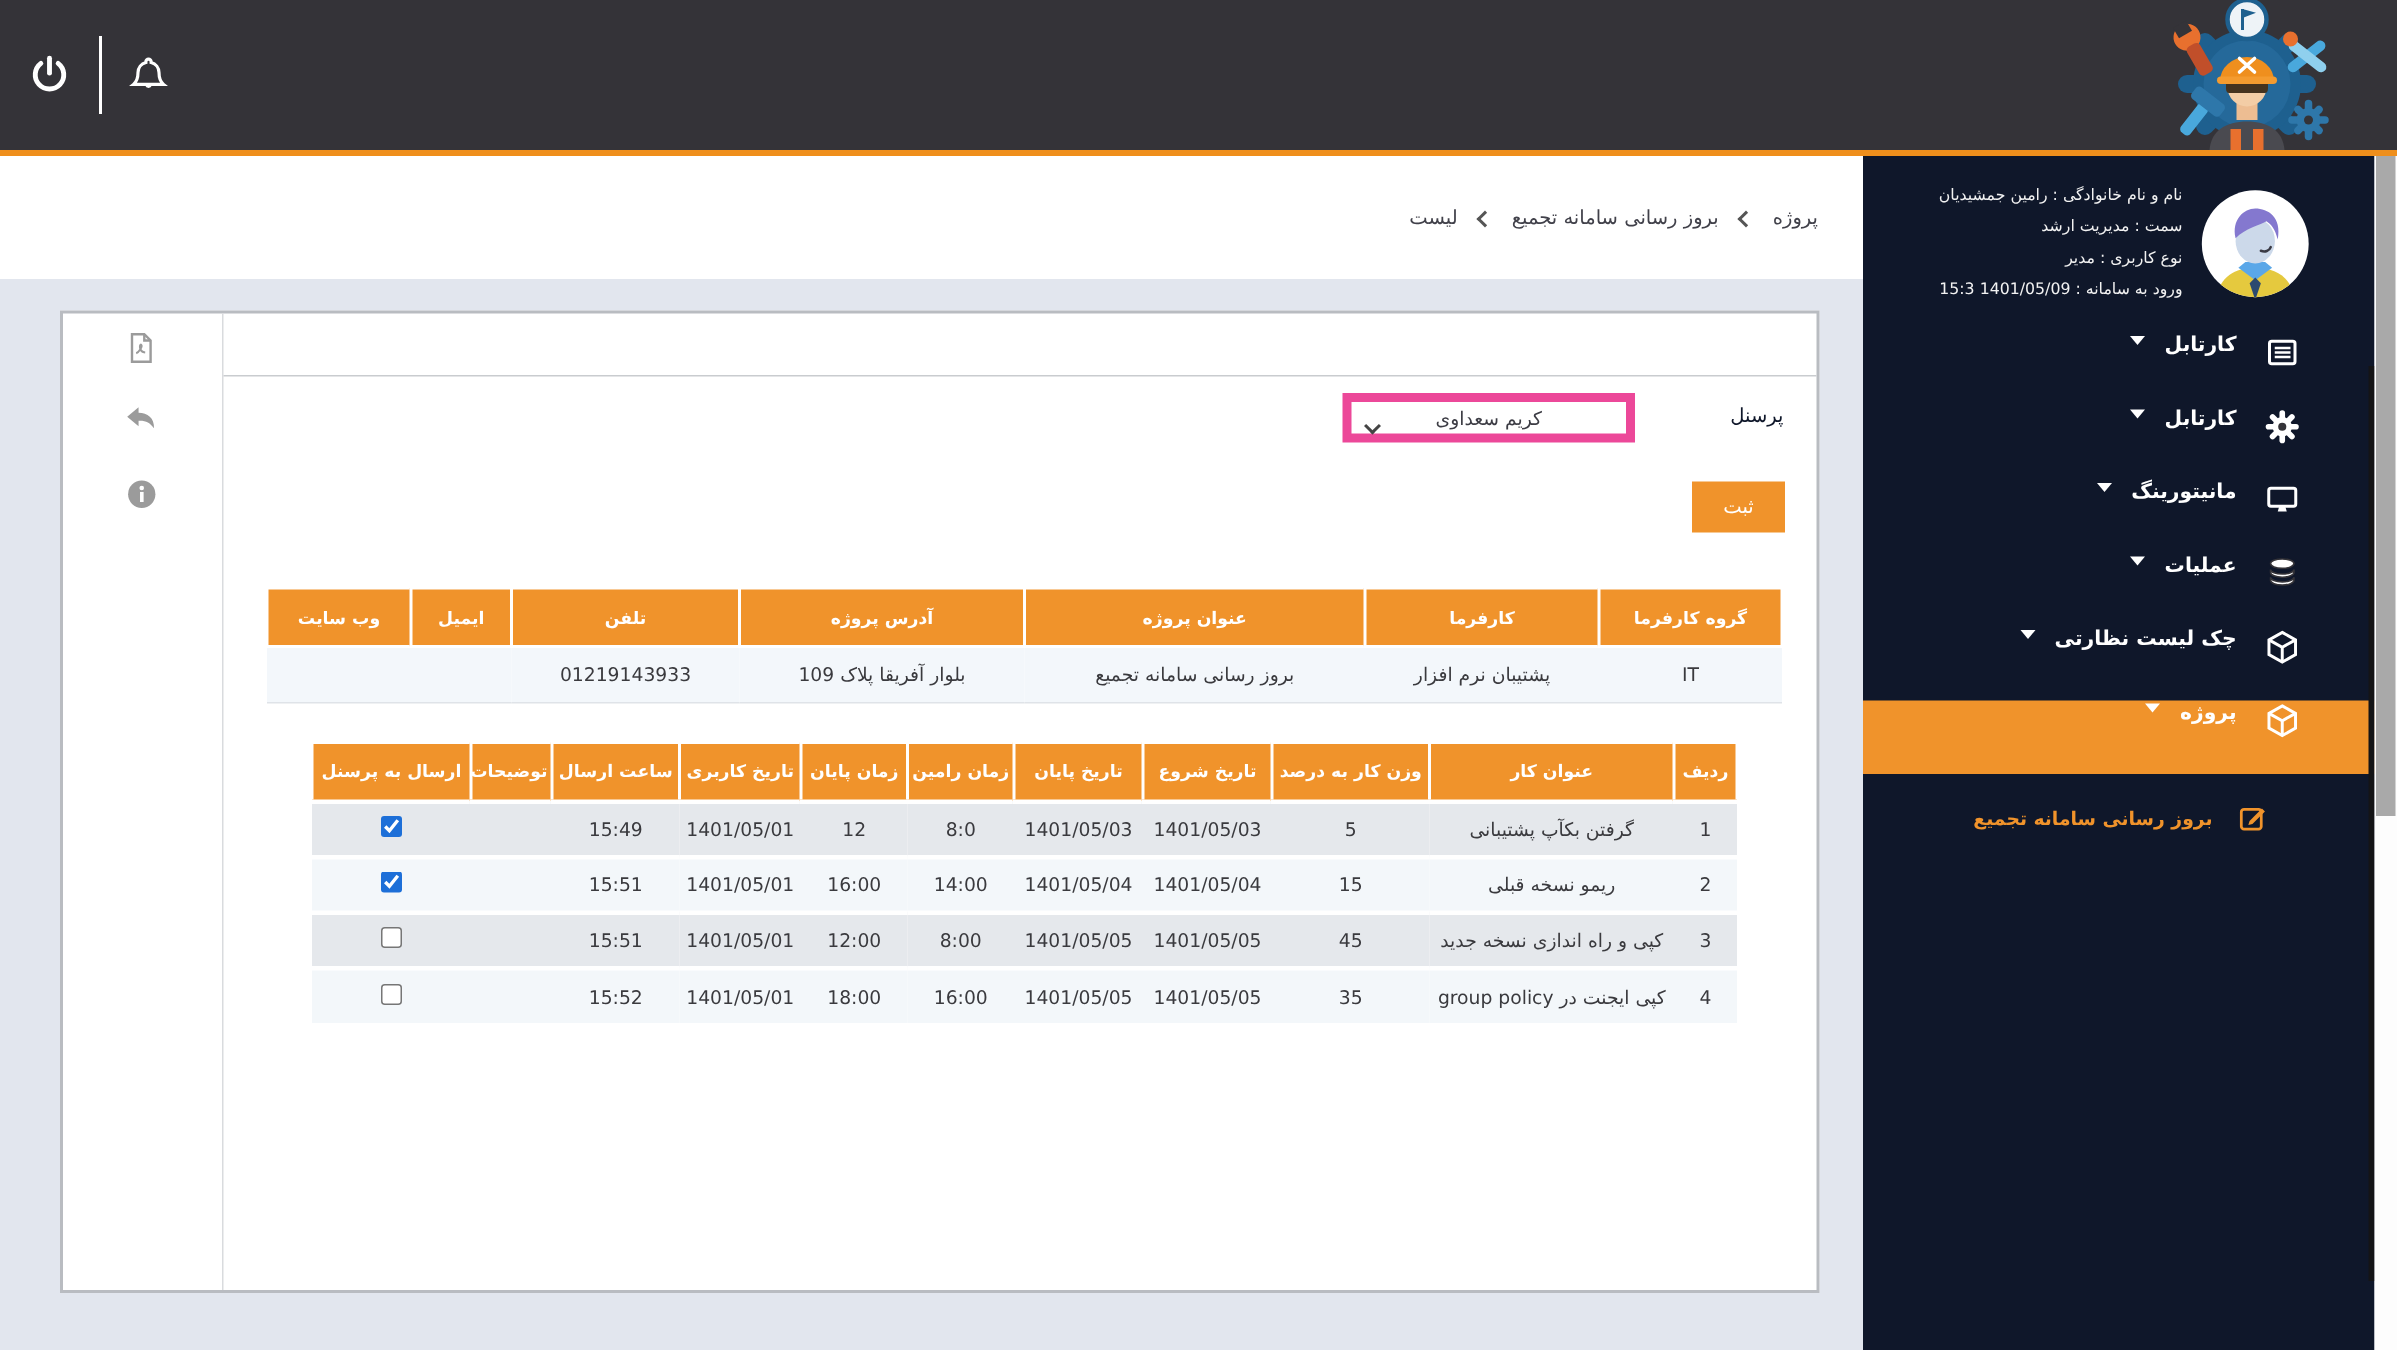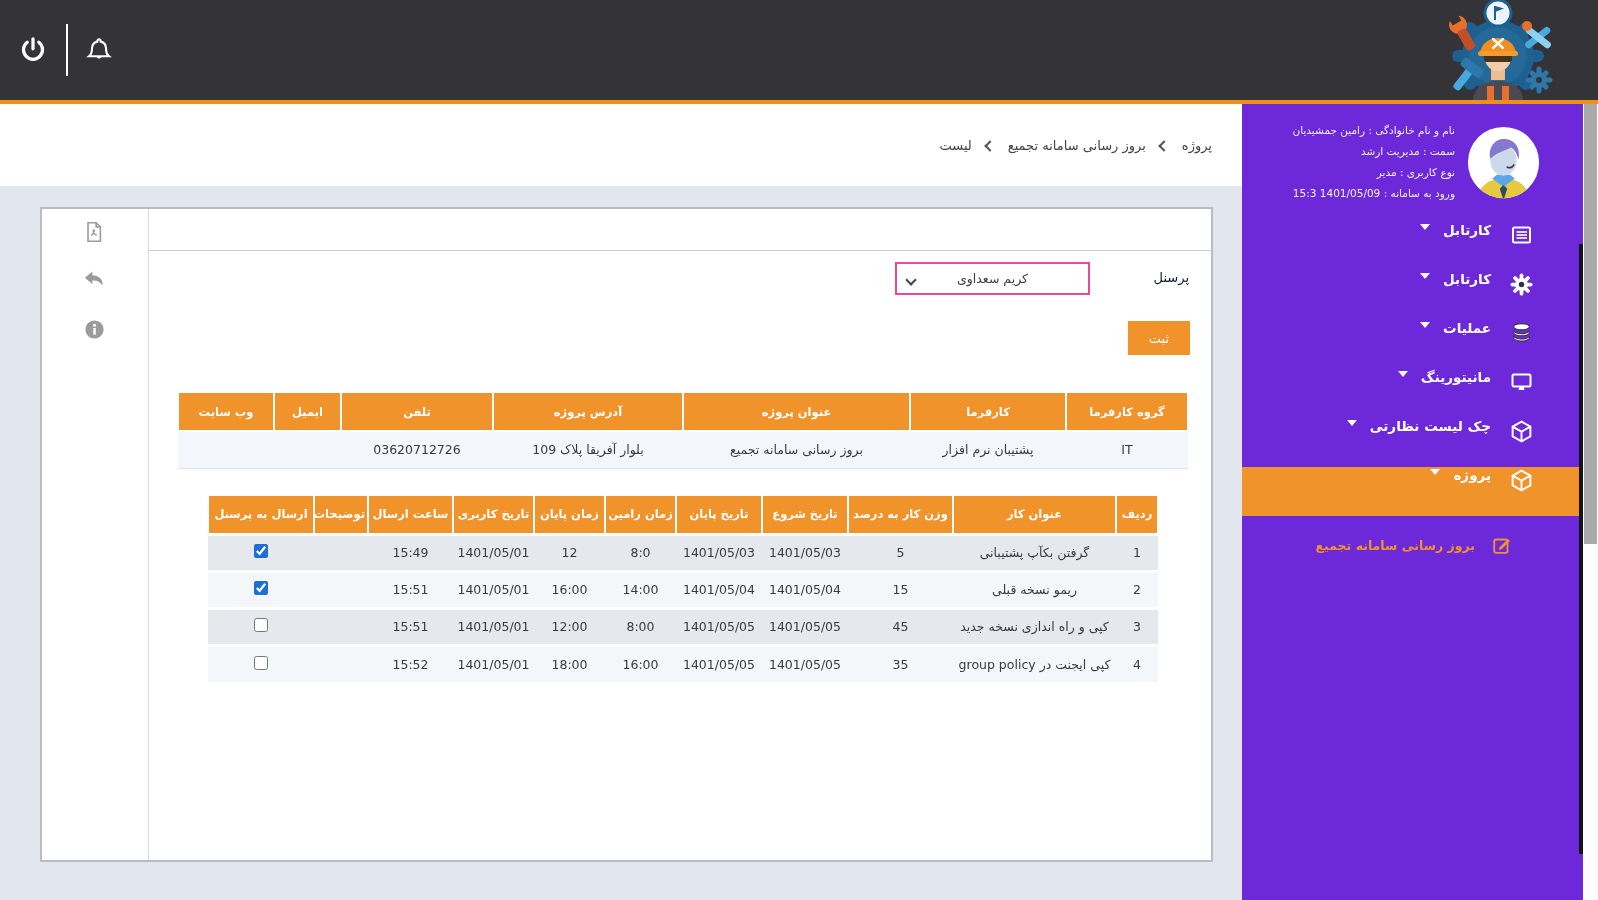--- a/index.html
+++ b/index.html
@@ -25,40 +25,40 @@
   .chev { width:8px; height:8px; border-left:2px solid #555; border-bottom:2px solid #555; transform:rotate(45deg); margin-top:1px; }
 
   
   .card { position:absolute; left:40px; top:207px; width:1173px; height:655px; background:#fff; border:2px solid #b9bcc1; z-index:2; }
   .card-vline { position:absolute; left:106px; top:0; bottom:0; width:1px; background:#d9dbde; }
   .card-hline { position:absolute; left:107px; right:0; top:41px; height:1px; background:#c9cccf; }
   .side-tools { position:absolute; left:0; top:0; width:106px; }
   .tool-btn { position:absolute; left:39px; width:26px; height:26px; cursor:pointer; display:flex; align-items:center; justify-content:center; }
 
   .form-label { position:absolute; right:22px; top:61px; font-size:13px; color:#0f172a; }
-  .personnel-select { position:absolute; left:853px; top:53px; width:195px; height:33px; border:2px solid #ec4899; background:#fff;
+  .personnel-select { position:absolute; left:853px; top:53px; width:195px; height:33px; border:6px solid #ec4899; background:#fff;
        display:flex; align-items:center; justify-content:center; font-size:12.5px; color:#3c3c44; cursor:pointer; }
   .sel-chev { position:absolute; left:10px; top:12px; width:8px; height:8px; border-left:2px solid #444; border-bottom:2px solid #444; transform:rotate(-45deg); }
   .submit-btn { position:absolute; right:21px; top:112px; width:62px; height:34px; background:#f0932b; color:#fff; border:none;
        font-size:13px; font-family:"DejaVu Sans",sans-serif; cursor:pointer; }
 
   
   table { border-collapse:collapse; table-layout:fixed; direction:rtl; }
   th { background:#f0932b; color:#fff; font-size:11.5px; font-weight:bold; border:2px solid #fff; height:39px; padding:2px; text-align:center; }
   td { font-size:12.5px; color:#3a3a3e; text-align:center; height:37px; padding:2px; }
   #project-table { position:absolute; left:135px; top:182px; width:1010px; }
   #project-table td { background:#f3f7fb; border-top:2px solid #fff; border-bottom:1px solid #dfe3e8; }
   #tasks-table { position:absolute; left:165px; top:285px; width:950px; }
   #tasks-table td { border-top:3px solid #fff; }
   #tasks-table tbody tr:nth-child(odd) td { background:#e5e8ec; }
   #tasks-table tbody tr:nth-child(even) td { background:#f3f7fa; }
   #tasks-table input[type=checkbox] { width:14px; height:14px; accent-color:#1d6fd8; cursor:pointer; }
 
   
-  .sidebar { position:absolute; left:1242px; top:104px; width:341px; height:796px; background:#6d28d9; z-index:4; color:#fff; }
+  .sidebar { position:absolute; left:1242px; top:104px; width:341px; height:796px; background:#0f172a; z-index:4; color:#fff; }
   .sb-darkline { position:absolute; left:337px; top:140px; width:4px; height:610px; background:#141416; }
   .avatar { position:absolute; right:42px; top:21px; width:75px; height:75px; border-radius:50%; overflow:hidden; }
   .user-lines { position:absolute; right:128px; top:16px; width:205px; text-align:right; font-size:10.5px; line-height:21px; color:#f2f2f2; }
   .menu { position:absolute; top:118px; left:0; width:341px; }
   .menu-item { height:49px; display:flex; direction:rtl; padding-right:45px; gap:13px; cursor:pointer; }
   .menu-item.active { background:#f0932b; }
   .mi-icon { width:34px; height:26px; display:flex; align-items:center; justify-content:center; }
   .mi-label { font-size:13.5px; font-weight:bold; color:#fff; white-space:nowrap; }
   .caret { width:0; height:0; border-left:5px solid transparent; border-right:5px solid transparent; border-top:6px solid #fff; margin-top:2px; }
   .submenu-item { position:absolute; top:421px; right:0; width:341px; height:40px; display:flex; align-items:center; direction:rtl; padding-right:64px; gap:10px; cursor:pointer; }
@@ -197,21 +197,21 @@
           <th>ایمیل</th>
           <th>وب سایت</th>
         </tr>
       </thead>
     <tbody id="pt-body">
         <tr>
           <td>IT</td>
           <td>پشتیبان نرم افزار</td>
           <td>بروز رسانی سامانه تجمیع</td>
           <td>بلوار آفریقا پلاک 109</td>
-          <td>03620712726</td>
+          <td>01219143933</td>
           <td></td>
           <td></td>
         </tr>
       </tbody>
   </table>
 
   <table id="tasks-table">
     <colgroup id="tt-cols">
         <col style="width: 42px;">
         <col style="width: 163px;">
@@ -346,43 +346,43 @@
             </g>
             <circle cx="12" cy="12" r="6.2" fill="#fff"></circle>
             <circle cx="12" cy="12" r="2.6" fill="#343338"></circle>
           </svg>
         </span>
         <span class="mi-label">کارتابل</span>
         <span class="caret"></span>
       </div>
       <div class="menu-item">
         <span class="mi-icon">
+          <svg width="27" height="24" viewBox="0 0 24 24">
+            <rect x="3" y="4.5" width="18" height="12" rx="1.5" fill="none" stroke="#fff" stroke-width="2"></rect>
+            <path d="M9 20h6l-1-3.5h-4z" fill="#fff"></path>
+          </svg>
+        </span>
+        <span class="mi-label">مانیتورینگ</span>
+        <span class="caret"></span>
+      </div>
+      <div class="menu-item">
+        <span class="mi-icon">
           <svg width="25" height="25" viewBox="0 0 24 24">
             <g fill="#fff" stroke="#343338" stroke-width="1">
               <ellipse cx="12" cy="5.5" rx="7.5" ry="3"></ellipse>
               <path d="M4.5 9.2c0 1.7 3.4 3 7.5 3s7.5-1.3 7.5-3v2c0 1.7-3.4 3-7.5 3s-7.5-1.3-7.5-3z"></path>
               <path d="M4.5 14.2c0 1.7 3.4 3 7.5 3s7.5-1.3 7.5-3v2c0 1.7-3.4 3-7.5 3s-7.5-1.3-7.5-3z"></path>
             </g>
           </svg>
         </span>
         <span class="mi-label">عملیات</span>
         <span class="caret"></span>
       </div>
       <div class="menu-item">
         <span class="mi-icon">
-          <svg width="27" height="24" viewBox="0 0 24 24">
-            <rect x="3" y="4.5" width="18" height="12" rx="1.5" fill="none" stroke="#fff" stroke-width="2"></rect>
-            <path d="M9 20h6l-1-3.5h-4z" fill="#fff"></path>
-          </svg>
-        </span>
-        <span class="mi-label">مانیتورینگ</span>
-        <span class="caret"></span>
-      </div>
-      <div class="menu-item">
-        <span class="mi-icon">
           <svg width="25" height="25" viewBox="0 0 24 24">
             <path d="M12 2.5l8.5 4.8v9.4L12 21.5l-8.5-4.8V7.3z" fill="none" stroke="#fff" stroke-width="1.9"></path>
             <path d="M3.5 7.3L12 12l8.5-4.7M12 12v9.5" fill="none" stroke="#fff" stroke-width="1.9"></path>
           </svg>
         </span>
         <span class="mi-label">چک لیست نظارتی</span>
         <span class="caret"></span>
       </div>
       <div class="menu-item active">
         <span class="mi-icon">

